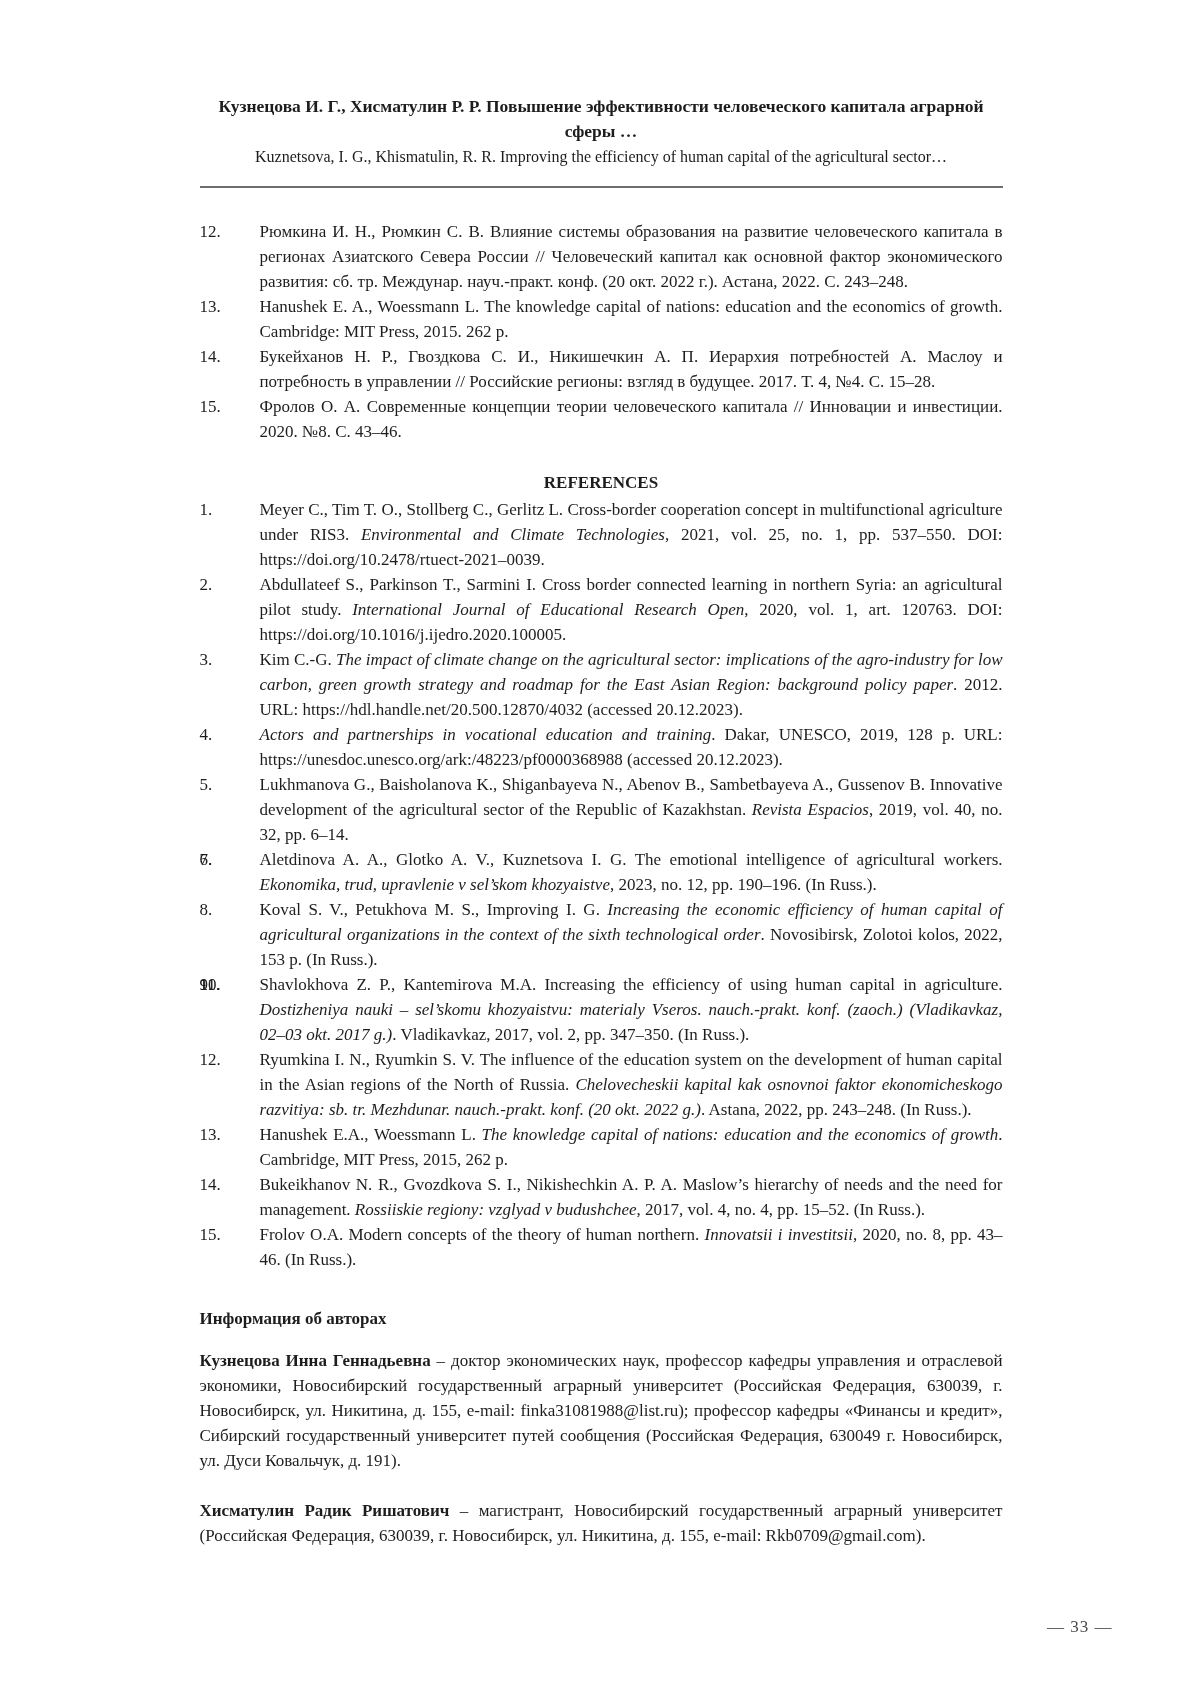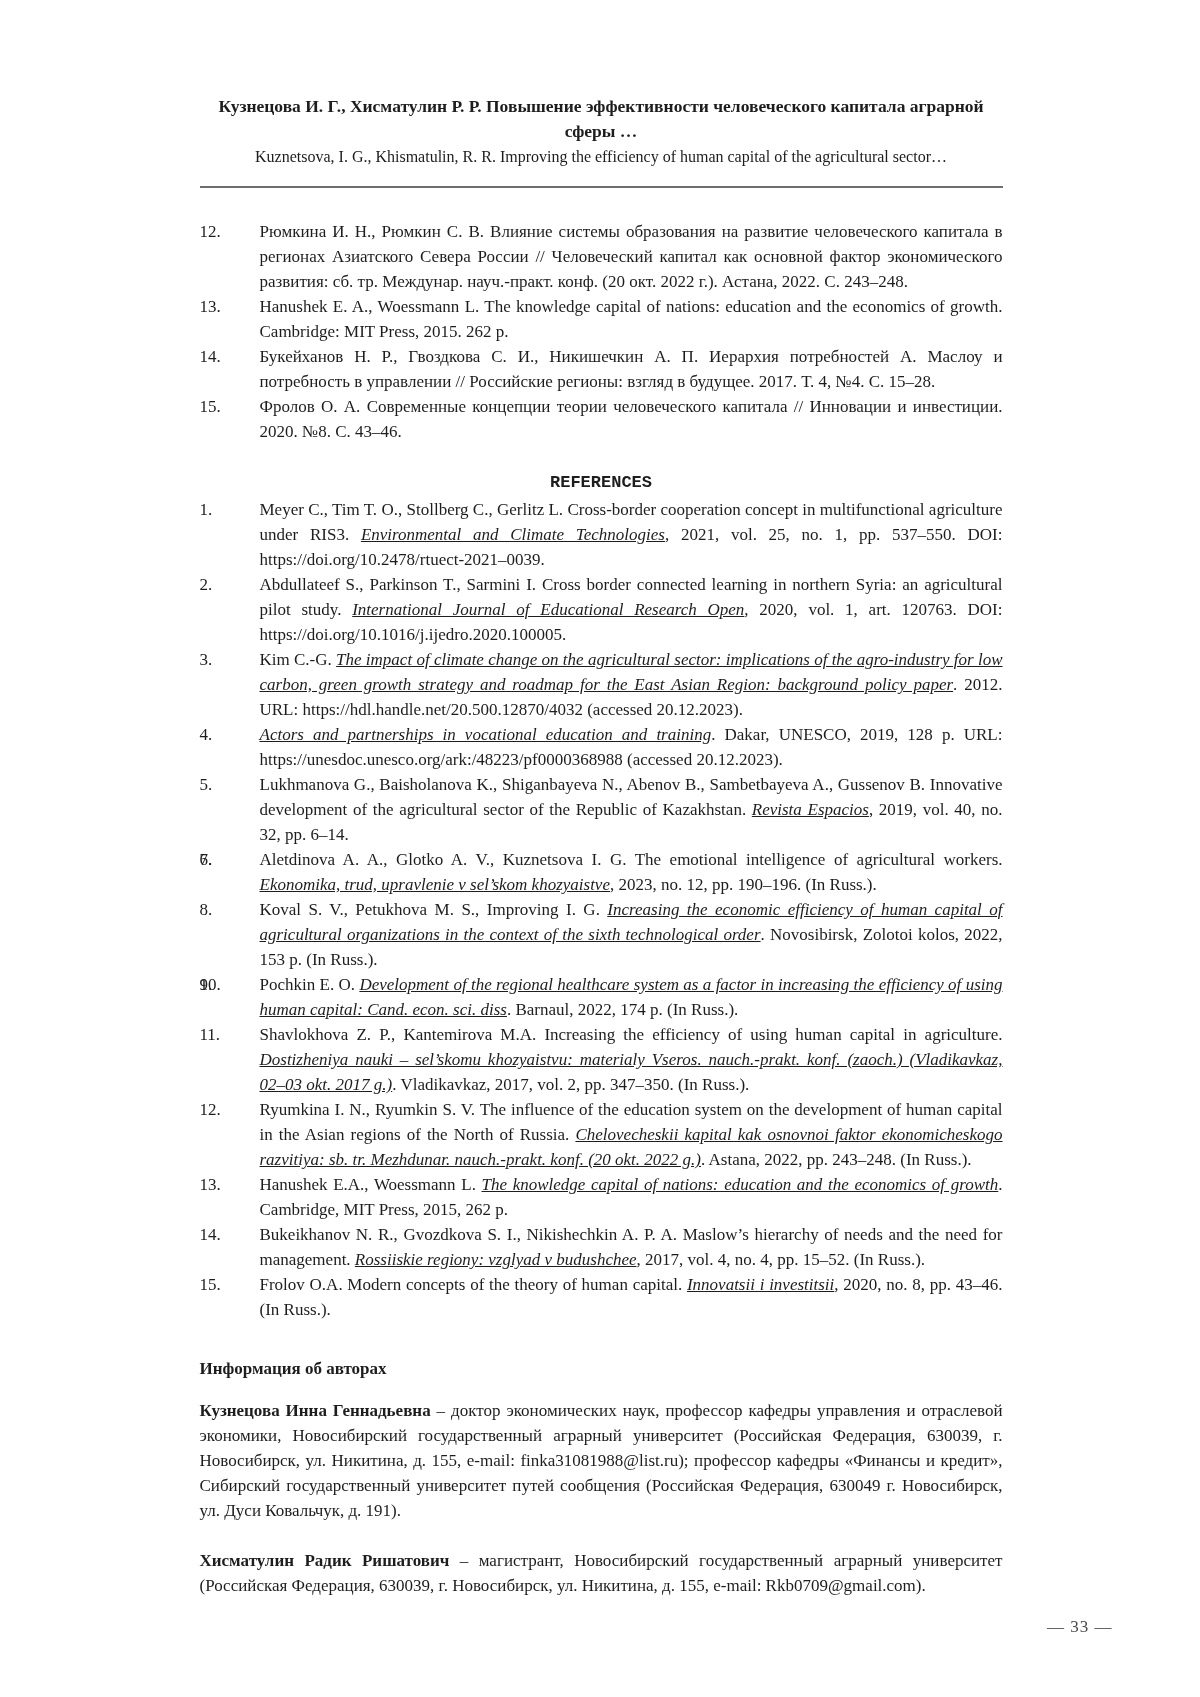--- a/index.html
+++ b/index.html
@@ -30,30 +30,29 @@
     position: relative;
     padding-left: 60px;
     text-align: justify;
   }
   .ref-num { position: absolute; left: 0; top: 0; }
   .section-heading {
     text-align: center;
     font-weight: bold;
     margin-top: 26px;
     margin-bottom: 2px;
-    font-family: Liberation Mono, monospace;
   }
   .authors-heading {
     font-weight: bold;
     text-align: left;
     margin-top: 34px;
   }
   .author-para { text-align: justify; margin-top: 17px; }
   .author-para + .author-para { margin-top: 25px; }
-  .it { font-style: italic; text-decoration: underline; }
+  .it { font-style: italic; }
   .bd { font-weight: bold; }
   .page-footer {
     position: absolute;
     left: 0; right: 0;
     bottom: 62px;
     text-align: right;
     color: #4a4a4a;
     letter-spacing: 1px;
   }
 </style>
@@ -120,41 +119,40 @@
       </div>
       <div class="ref-item">
         <span class="ref-num">8.</span>
         <span><span>Koval S. V., Petukhova M. S., Improving I. G. </span><span class="it">Increasing the economic efficiency of human capital of agricultural organizations in the context of the sixth technological order</span><span>. Novosibirsk, Zolotoi kolos, 2022, 153 p. (In Russ.).</span></span>
       </div>
       <div class="ref-item">
         <span class="ref-num">9.</span>
       </div>
       <div class="ref-item">
         <span class="ref-num">10.</span>
-        <span><span>Pochkin E. O. </span><span class="it">Development of the regional healthcare system as a factor in increasing the efficiency of using human capital: Cand. econ. sci. diss</span><span>. Barnaul, 2022, 174 p. (In Russ.).</span></span>
       </div>
       <div class="ref-item">
         <span class="ref-num">11.</span>
         <span><span>Shavlokhova Z. P., Kantemirova M.A. Increasing the efficiency of using human capital in agriculture. </span><span class="it">Dostizheniya nauki – sel’skomu khozyaistvu: materialy Vseros. nauch.-prakt. konf. (zaoch.) (Vladikavkaz, 02–03 okt. 2017 g.)</span><span>. Vladikavkaz, 2017, vol. 2, pp. 347–350. (In Russ.).</span></span>
       </div>
       <div class="ref-item">
         <span class="ref-num">12.</span>
         <span><span>Ryumkina I. N., Ryumkin S. V. The influence of the education system on the development of human capital in the Asian regions of the North of Russia. </span><span class="it">Chelovecheskii kapital kak osnovnoi faktor ekonomicheskogo razvitiya: sb. tr. Mezhdunar. nauch.-prakt. konf. (20 okt. 2022 g.)</span><span>. Astana, 2022, pp. 243–248. (In Russ.).</span></span>
       </div>
       <div class="ref-item">
         <span class="ref-num">13.</span>
         <span><span>Hanushek E.A., Woessmann L. </span><span class="it">The knowledge capital of nations: education and the economics of growth</span><span>. Cambridge, MIT Press, 2015, 262 p.</span></span>
       </div>
       <div class="ref-item">
         <span class="ref-num">14.</span>
         <span><span>Bukeikhanov N. R., Gvozdkova S. I., Nikishechkin A. P. A. Maslow’s hierarchy of needs and the need for management. </span><span class="it">Rossiiskie regiony: vzglyad v budushchee</span><span>, 2017, vol. 4, no. 4, pp. 15–52. (In Russ.).</span></span>
       </div>
       <div class="ref-item">
         <span class="ref-num">15.</span>
-        <span><span>Frolov O.A. Modern concepts of the theory of human capital. </span><span class="it">Innovatsii i investitsii</span><span>, 2020, no. 8, pp. 43–46. (In Russ.).</span></span>
+        <span><span>Frolov O.A. Modern concepts of the theory of human northern. </span><span class="it">Innovatsii i investitsii</span><span>, 2020, no. 8, pp. 43–46. (In Russ.).</span></span>
       </div>
     </div>
 
     <div class="authors-heading">Информация об авторах</div>
 
     <div class="author-para"><span class="bd">Кузнецова Инна Геннадьевна</span><span> – доктор экономических наук, профессор кафедры управления и отраслевой экономики, Новосибирский государственный аграрный университет (Российская Федерация, 630039, г. Новосибирск, ул. Никитина, д. 155, e-mail: finka31081988@list.ru); профессор кафедры «Финансы и кредит», Сибирский государственный университет путей сообщения (Российская Федерация, 630049 г. Новосибирск, ул. Дуси Ковальчук, д. 191).</span></div>
     <div class="author-para"><span class="bd">Хисматулин Радик Ришатович</span><span> – магистрант, Новосибирский государственный аграрный университет (Российская Федерация, 630039, г. Новосибирск, ул. Никитина, д. 155, e-mail: Rkb0709@gmail.com).</span></div>
 
   </div>
 

